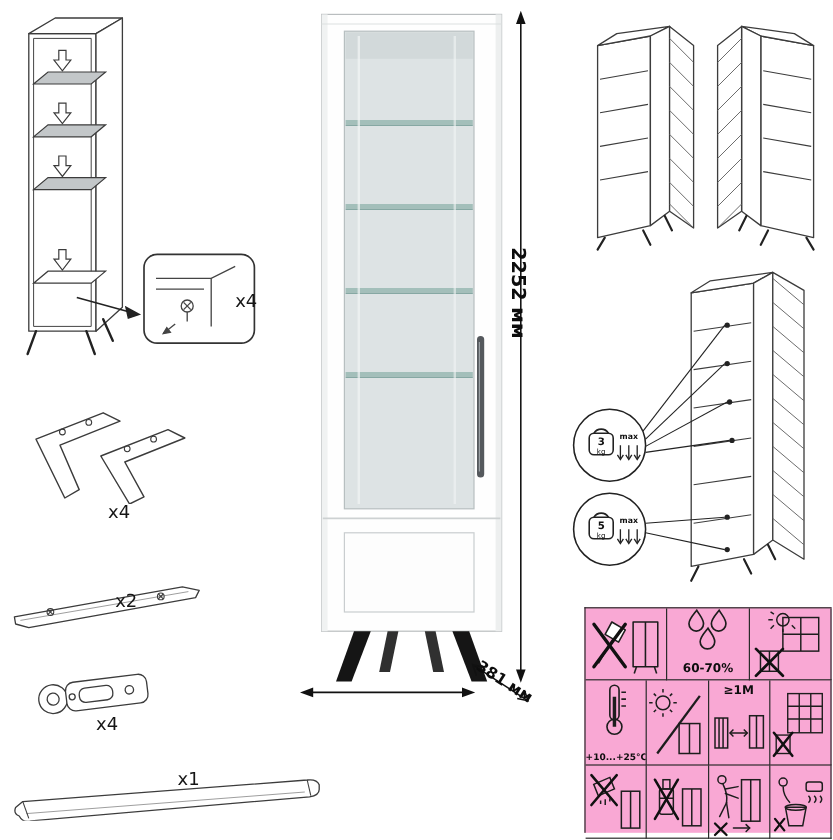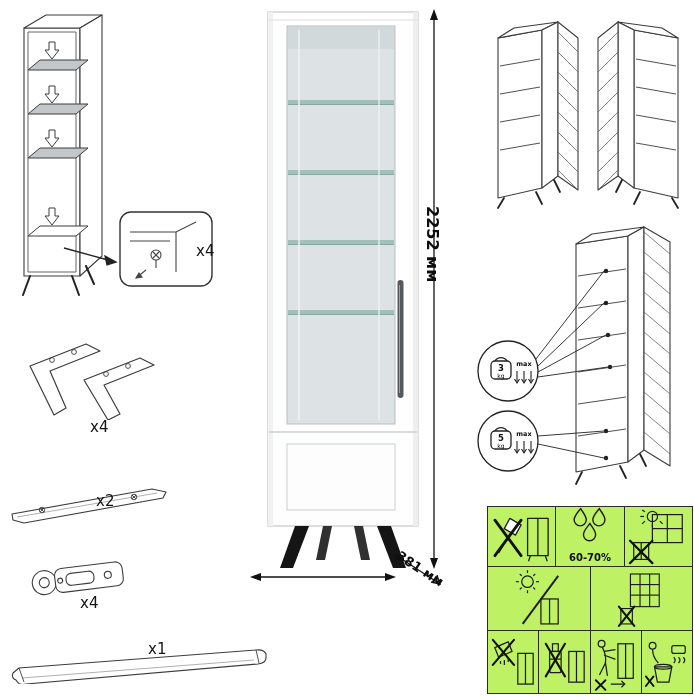--- a/index.html
+++ b/index.html
@@ -9,21 +9,21 @@
   .abs { position:absolute; }
   svg { display:block; }
   svg text { font-family:"DejaVu Sans", sans-serif; fill:#111; }
   .count-label { position:absolute; font-size:15px; font-weight:400; color:#151515; }
   .dim-label { position:absolute; font-weight:700; color:#0d0d0d; }
   .vdim-label { font-size:16px; transform:rotate(90deg); transform-origin:left top; white-space:nowrap; }
   .hdim-label { font-size:14px; text-align:center; }
   .ddim-label { font-size:13px; transform:rotate(33deg); transform-origin:left top; white-space:nowrap; }
   .care-grid { position:absolute; left:487px; top:506px; width:206px; height:188px;
                border-top:1.5px solid #2b2b2b; border-left:1.5px solid #2b2b2b;
-               display:flex; flex-direction:column; background:#bef264; }
+               display:flex; flex-direction:column; background:#f9a8d4; }
   .care-row { display:flex; }
   .care-row-1 { height:60px; }
   .care-row-2, .care-row-3 { flex:1; }
   .care-cell { flex:1; position:relative; border-right:1.5px solid #2b2b2b; border-bottom:1.5px solid #2b2b2b;
                display:flex; align-items:center; justify-content:center; overflow:hidden; }
   .care-text { position:absolute; left:0; width:100%; text-align:center; font-weight:700; color:#0e0e0e; }
 </style>
 </head>
 <body>
 
@@ -376,38 +376,66 @@
           </g>
           <g stroke="#111" stroke-width="2.4" stroke-linecap="round">
             <line x1="4" y1="34" x2="28" y2="58"></line>
               <line x1="28" y1="34" x2="4" y2="58"></line>
           </g>
         </svg>
       </div>
     </div>
     <div class="care-row care-row-2">
       <div class="care-cell">
+        <svg viewBox="0 0 50 62" width="48" height="60" style="margin-bottom:10px">
+          <g fill="none" stroke="#1d1d1d" stroke-width="1.4">
+            <rect x="20" y="4" width="8" height="30" rx="4"></rect>
+            <circle cx="24" cy="40" r="6.5"></circle>
+            <line x1="24" y1="14" x2="24" y2="40" stroke-width="3"></line>
+            <line x1="30" y1="10" x2="34" y2="10"></line>
+            <line x1="30" y1="16" x2="34" y2="16"></line>
+            <line x1="30" y1="22" x2="34" y2="22"></line>
+          </g>
+        </svg>
+        <span class="care-text" style="bottom:2px;font-size:7.5px">+10...+25°C</span>
+      </div>
+      <div class="care-cell">
         <svg viewBox="0 0 50 62" width="48" height="60">
           <g fill="none" stroke="#1d1d1d" stroke-width="1.3">
             <circle cx="13" cy="14" r="6"></circle>
             <line x1="13" y1="5" x2="13" y2="2"></line>
               <line x1="13" y1="23" x2="13" y2="26"></line>
             <line x1="4" y1="14" x2="1" y2="14"></line>
               <line x1="22" y1="14" x2="25" y2="14"></line>
             <line x1="7" y1="8" x2="5" y2="6"></line>
               <line x1="19" y1="8" x2="21" y2="6"></line>
             <line x1="7" y1="20" x2="5" y2="22"></line>
               <line x1="19" y1="20" x2="21" y2="22"></line>
             <rect x="27" y="32" width="18" height="26"></rect>
             <line x1="36" y1="32" x2="36" y2="58"></line>
             <line x1="8" y1="58" x2="45" y2="8" stroke-width="2"></line>
           </g>
         </svg>
       </div>
       <div class="care-cell">
+        <svg viewBox="0 0 50 62" width="48" height="60" style="margin-top:10px">
+          <g fill="none" stroke="#1d1d1d" stroke-width="1.3">
+            <rect x="4" y="22" width="11" height="26"></rect>
+            <line x1="7.5" y1="22" x2="7.5" y2="48"></line>
+            <line x1="11" y1="22" x2="11" y2="48"></line>
+            <rect x="34" y="20" width="12" height="28"></rect>
+            <line x1="40" y1="20" x2="40" y2="48"></line>
+            <line x1="17" y1="35" x2="32" y2="35"></line>
+            <polyline points="20,32 17,35 20,38"></polyline>
+            <polyline points="29,32 32,35 29,38"></polyline>
+          </g>
+        </svg>
+        <span class="care-text" style="top:3px;font-size:10px">≥1M</span>
+      </div>
+      <div class="care-cell">
         <svg viewBox="0 0 50 62" width="48" height="60">
           <g fill="none" stroke="#1d1d1d" stroke-width="1.2">
             <rect x="14" y="6" width="30" height="34"></rect>
             <line x1="24" y1="6" x2="24" y2="40"></line>
             <line x1="34" y1="6" x2="34" y2="40"></line>
             <line x1="14" y1="17" x2="44" y2="17"></line>
             <line x1="14" y1="28" x2="44" y2="28"></line>
             <rect x="4" y="42" width="12" height="16"></rect>
           </g>
           <g stroke="#111" stroke-width="2.2" stroke-linecap="round">

